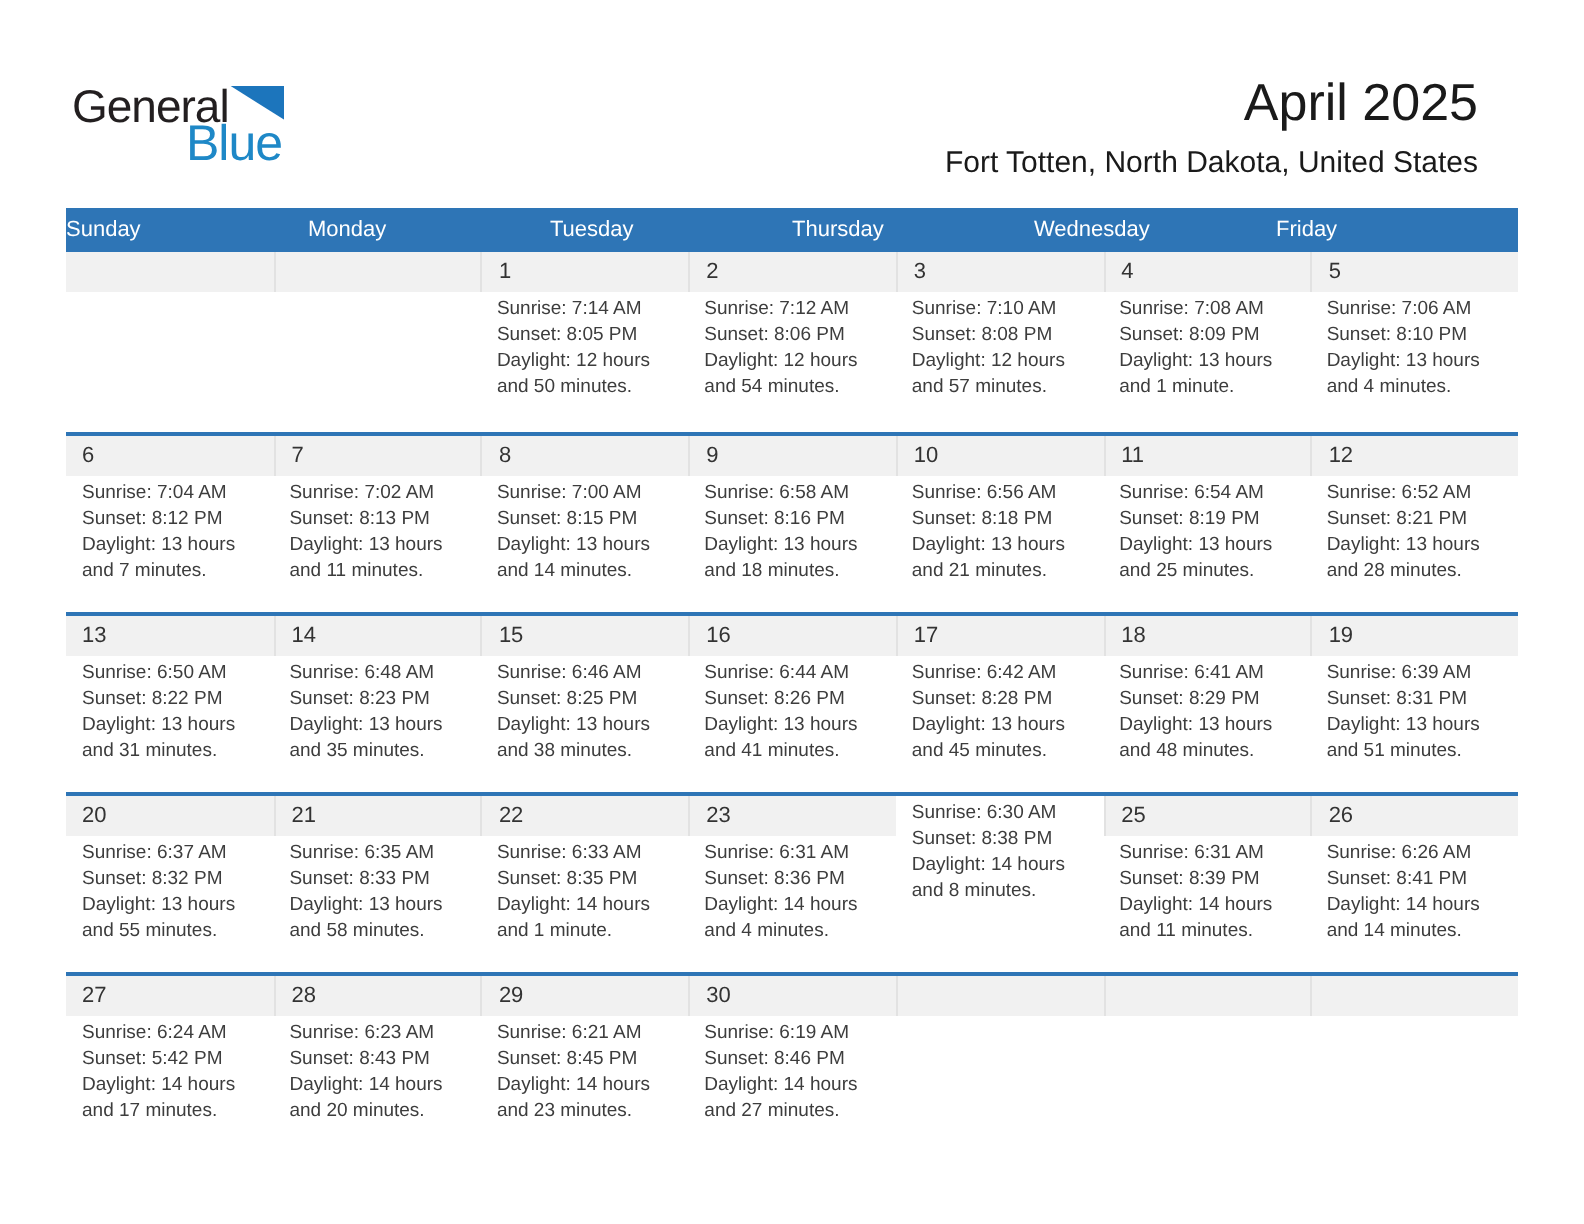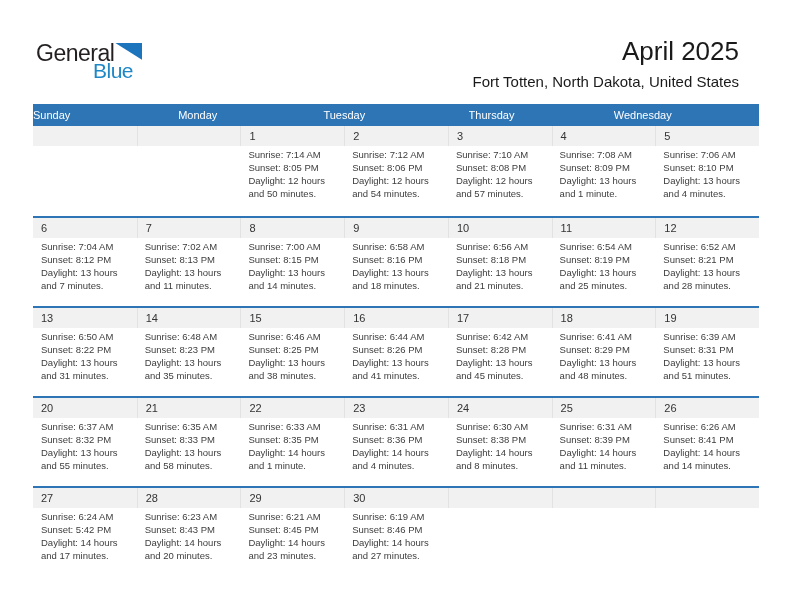--- a/index.html
+++ b/index.html
@@ -7,21 +7,21 @@
   body { font-family: "Liberation Sans", sans-serif; position: relative; }
 
   .page { position: relative; width: 772px; height: 612px; background: #fff; }
 
   
   .logo { position: absolute; left: 36px; top: 42px; line-height: 1; }
   .logo-line1 { display: flex; align-items: flex-start; }
   .logo-general { font-size: 23px; color: #231f20; letter-spacing: -0.5px; }
   .logo-triangle { display: inline-block; width: 27px; height: 17px; margin-left: 1px; margin-top: 1px;
                    background: #1c75bc; clip-path: polygon(0 0, 100% 0, 100% 100%); }
-  .logo-blue { font-size: 21px; color: #1e88c7; letter-spacing: -0.5px; margin-top: -5px; padding-left: 57px; }
+  .logo-blue { font-size: 25px; color: #1e88c7; letter-spacing: -0.5px; margin-top: -5px; padding-left: 57px; }
 
   .title-block { position: absolute; right: 33px; top: 36px; text-align: right; }
   .cal-title { font-size: 26px; color: #1a1a1a; font-weight: 400; }
   .cal-subtitle { font-size: 15px; color: #1a1a1a; margin-top: 6px; }
 
   
   .calendar { position: absolute; left: 33px; top: 104px; width: 726px; }
 
   .dow-row { display: flex; height: 22px; background: #2e75b6; }
   .dow-cell { flex: 1 1 0; color: #ffffff; font-size: 11px; line-height: 22px; padding-left: 0;
@@ -56,20 +56,21 @@
     <div class="cal-subtitle">Fort Totten, North Dakota, United States</div>
   </div>
 
   <div class="calendar">
     <div class="dow-row">
       <div class="dow-cell">Sunday</div>
       <div class="dow-cell">Monday</div>
       <div class="dow-cell">Tuesday</div>
       <div class="dow-cell">Thursday</div>
       <div class="dow-cell">Wednesday</div>
+      <div class="dow-cell">Friday</div>
     </div>
     <div class="weeks">
         <div class="week-row">
           <div class="day-cell">
             <div class="day-strip"></div>
             <div class="day-body"></div>
           </div>
           <div class="day-cell">
             <div class="day-strip"></div>
             <div class="day-body"></div>
@@ -281,21 +282,20 @@
           <div class="day-cell">
             <div class="day-strip">23</div>
             <div class="day-body">
               <div class="">Sunrise: 6:31 AM</div>
               <div class="">Sunset: 8:36 PM</div>
               <div class="">Daylight: 14 hours</div>
               <div class="">and 4 minutes.</div>
             </div>
           </div>
           <div class="day-cell">
-            <div class="day-strip">24</div>
             <div class="day-body">
               <div class="">Sunrise: 6:30 AM</div>
               <div class="">Sunset: 8:38 PM</div>
               <div class="">Daylight: 14 hours</div>
               <div class="">and 8 minutes.</div>
             </div>
           </div>
           <div class="day-cell">
             <div class="day-strip">25</div>
             <div class="day-body">

